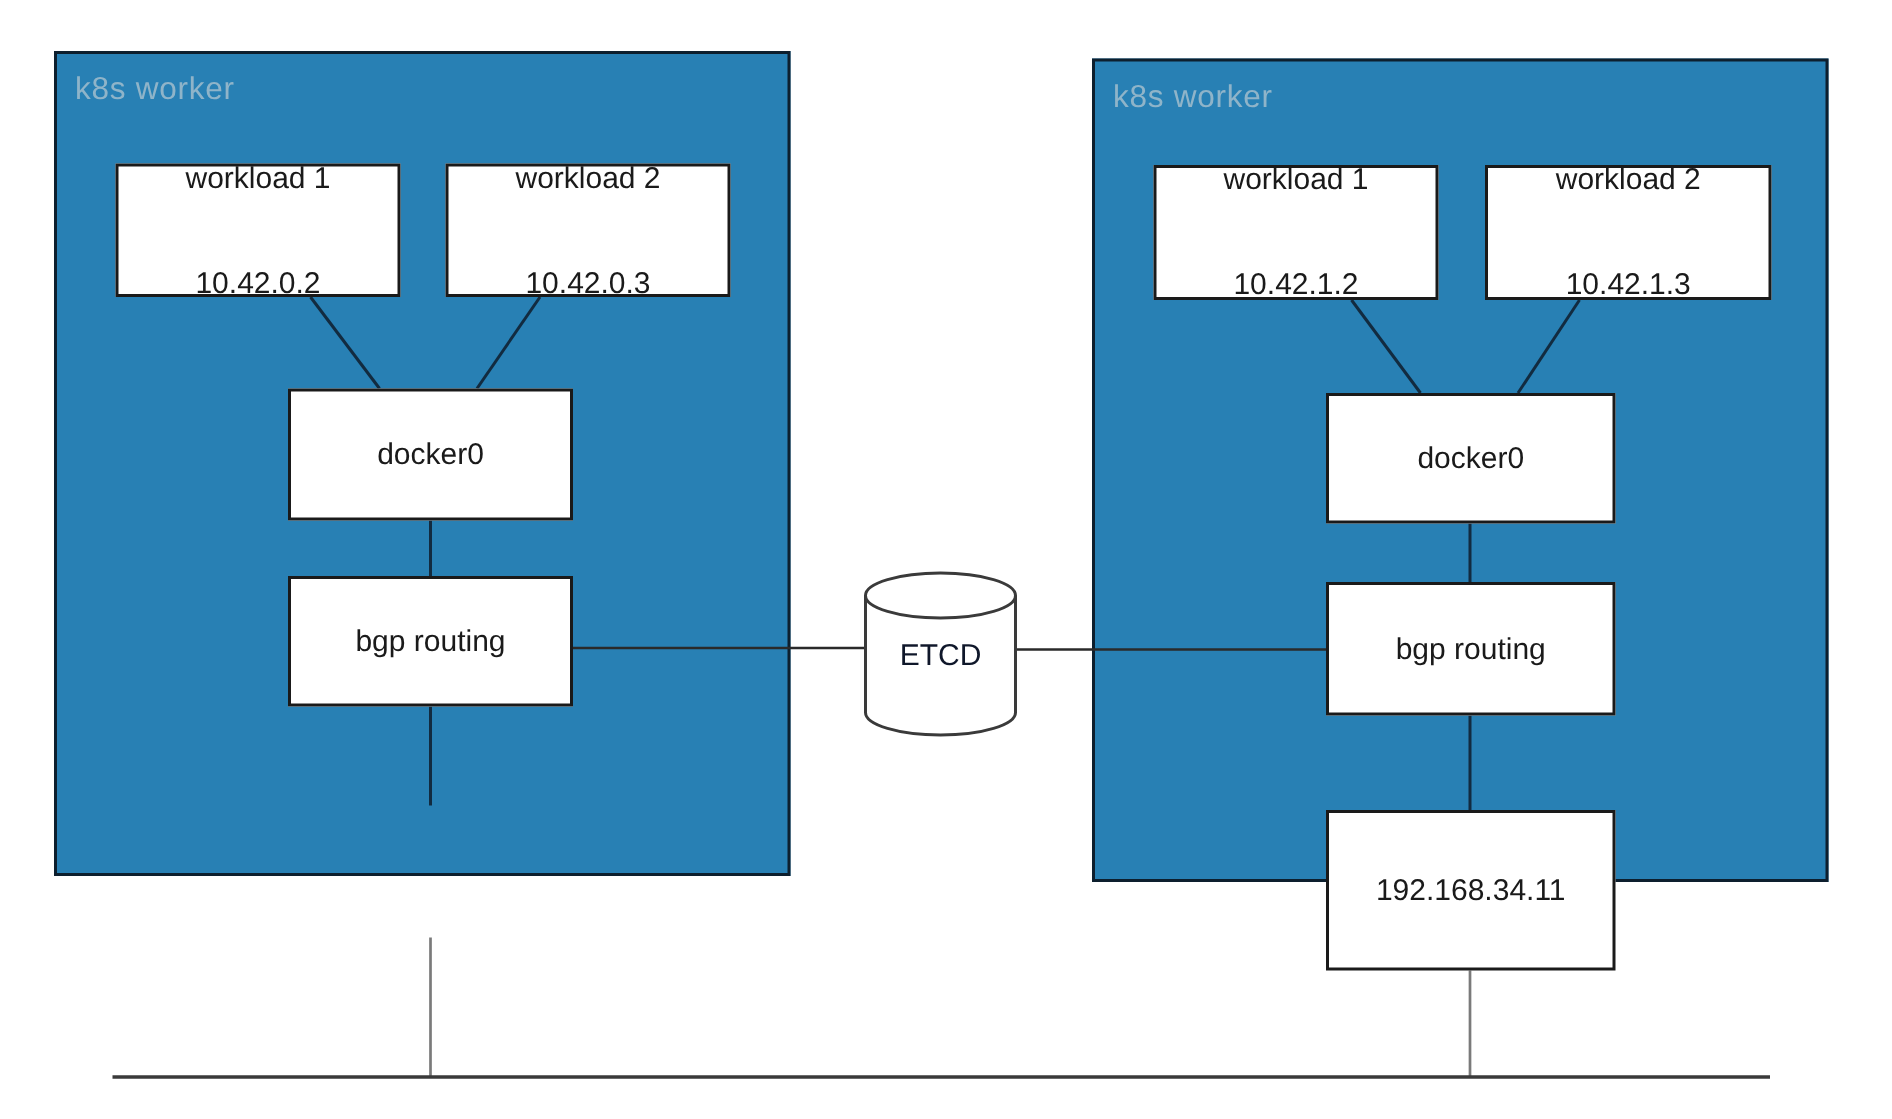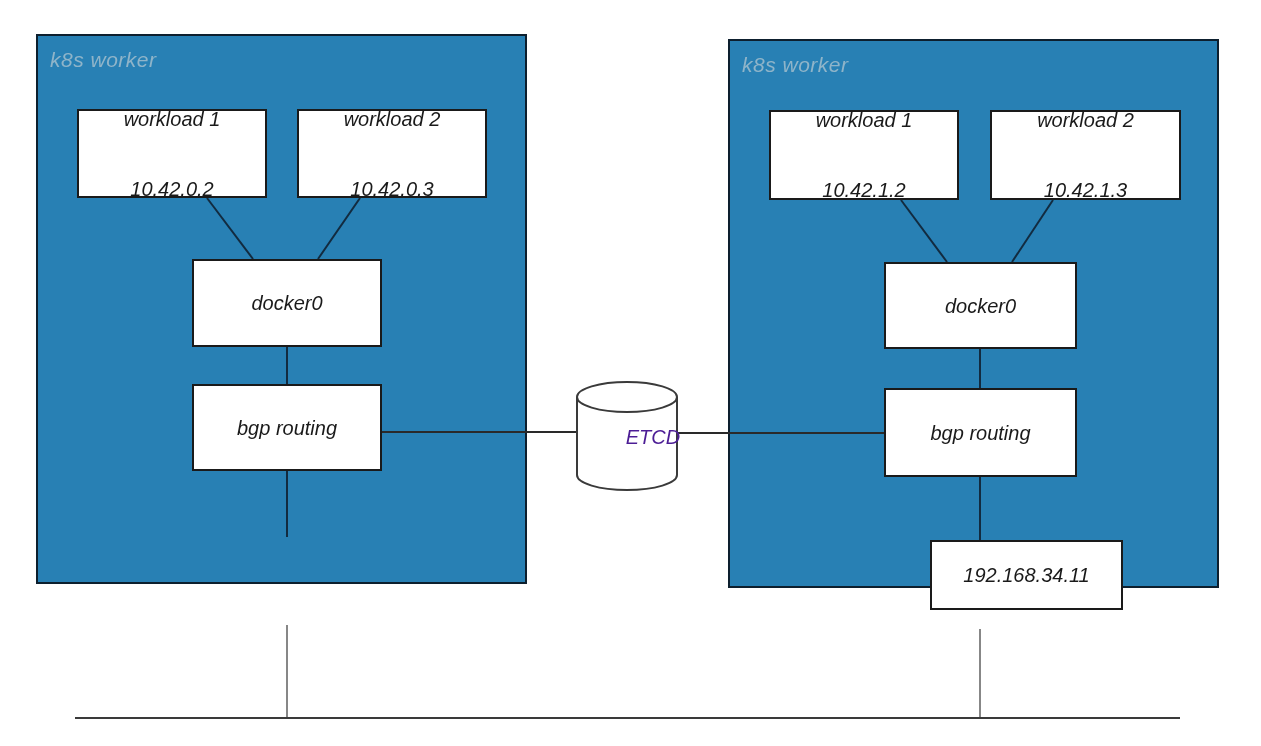--- a/index.html
+++ b/index.html
@@ -3,21 +3,20 @@
 <meta charset="utf-8">
 <style>
   html, body { margin: 0; padding: 0; background: #ffffff; }
   .canvas {
     position: relative;
     width: 1261px;
     height: 746px;
     background: #ffffff;
     font-family: "Liberation Sans", "DejaVu Sans", sans-serif;
     overflow: hidden;
-    font-style: italic;
   }
   .worker {
     position: absolute;
     background: #2880B4;
     border: 2px solid #0D1F2E;
     box-sizing: border-box;
   }
   .worker-left  { left: 36px;  top: 34px; width: 491px; height: 550px; }
   .worker-right { left: 728px; top: 39px; width: 491px; height: 549px; }
   .worker-label {
@@ -53,32 +52,31 @@
   .n-wl1-l   { left: 77px;  top: 109px; width: 190px; height: 89px; }
   .n-wl2-l   { left: 297px; top: 109px; width: 190px; height: 89px; }
   .n-dock-l  { left: 192px; top: 259px; width: 190px; height: 88px; }
   .n-bgp-l   { left: 192px; top: 384px; width: 190px; height: 87px; }
   .n-ip-l    { left: 190px; top: 537px; width: 194px; height: 88px; }
   
   .n-wl1-r   { left: 769px; top: 110px; width: 190px; height: 90px; }
   .n-wl2-r   { left: 990px; top: 110px; width: 191px; height: 90px; }
   .n-dock-r  { left: 884px; top: 262px; width: 193px; height: 87px; }
   .n-bgp-r   { left: 884px; top: 388px; width: 193px; height: 89px; }
-  .n-ip-r    { left: 930px; top: 540px; width: 193px; height: 70px; }
+  .n-ip-r    { left: 884px; top: 540px; width: 193px; height: 107px; }
   
   .etcd-label {
     position: absolute;
     left: 577px; top: 404px;
     width: 100px; height: 66px;
     display: flex;
     align-items: center;
     justify-content: center;
     font-size: 20px;
-    color: #4c1d95;
-    margin-left: 26px;
+    color: #0f172a;
   }
 </style>
 </head>
 <body>
 
 <div class="canvas">
 
   <div class="worker worker-left">
     <div class="worker-label">k8s worker</div>
   </div>

